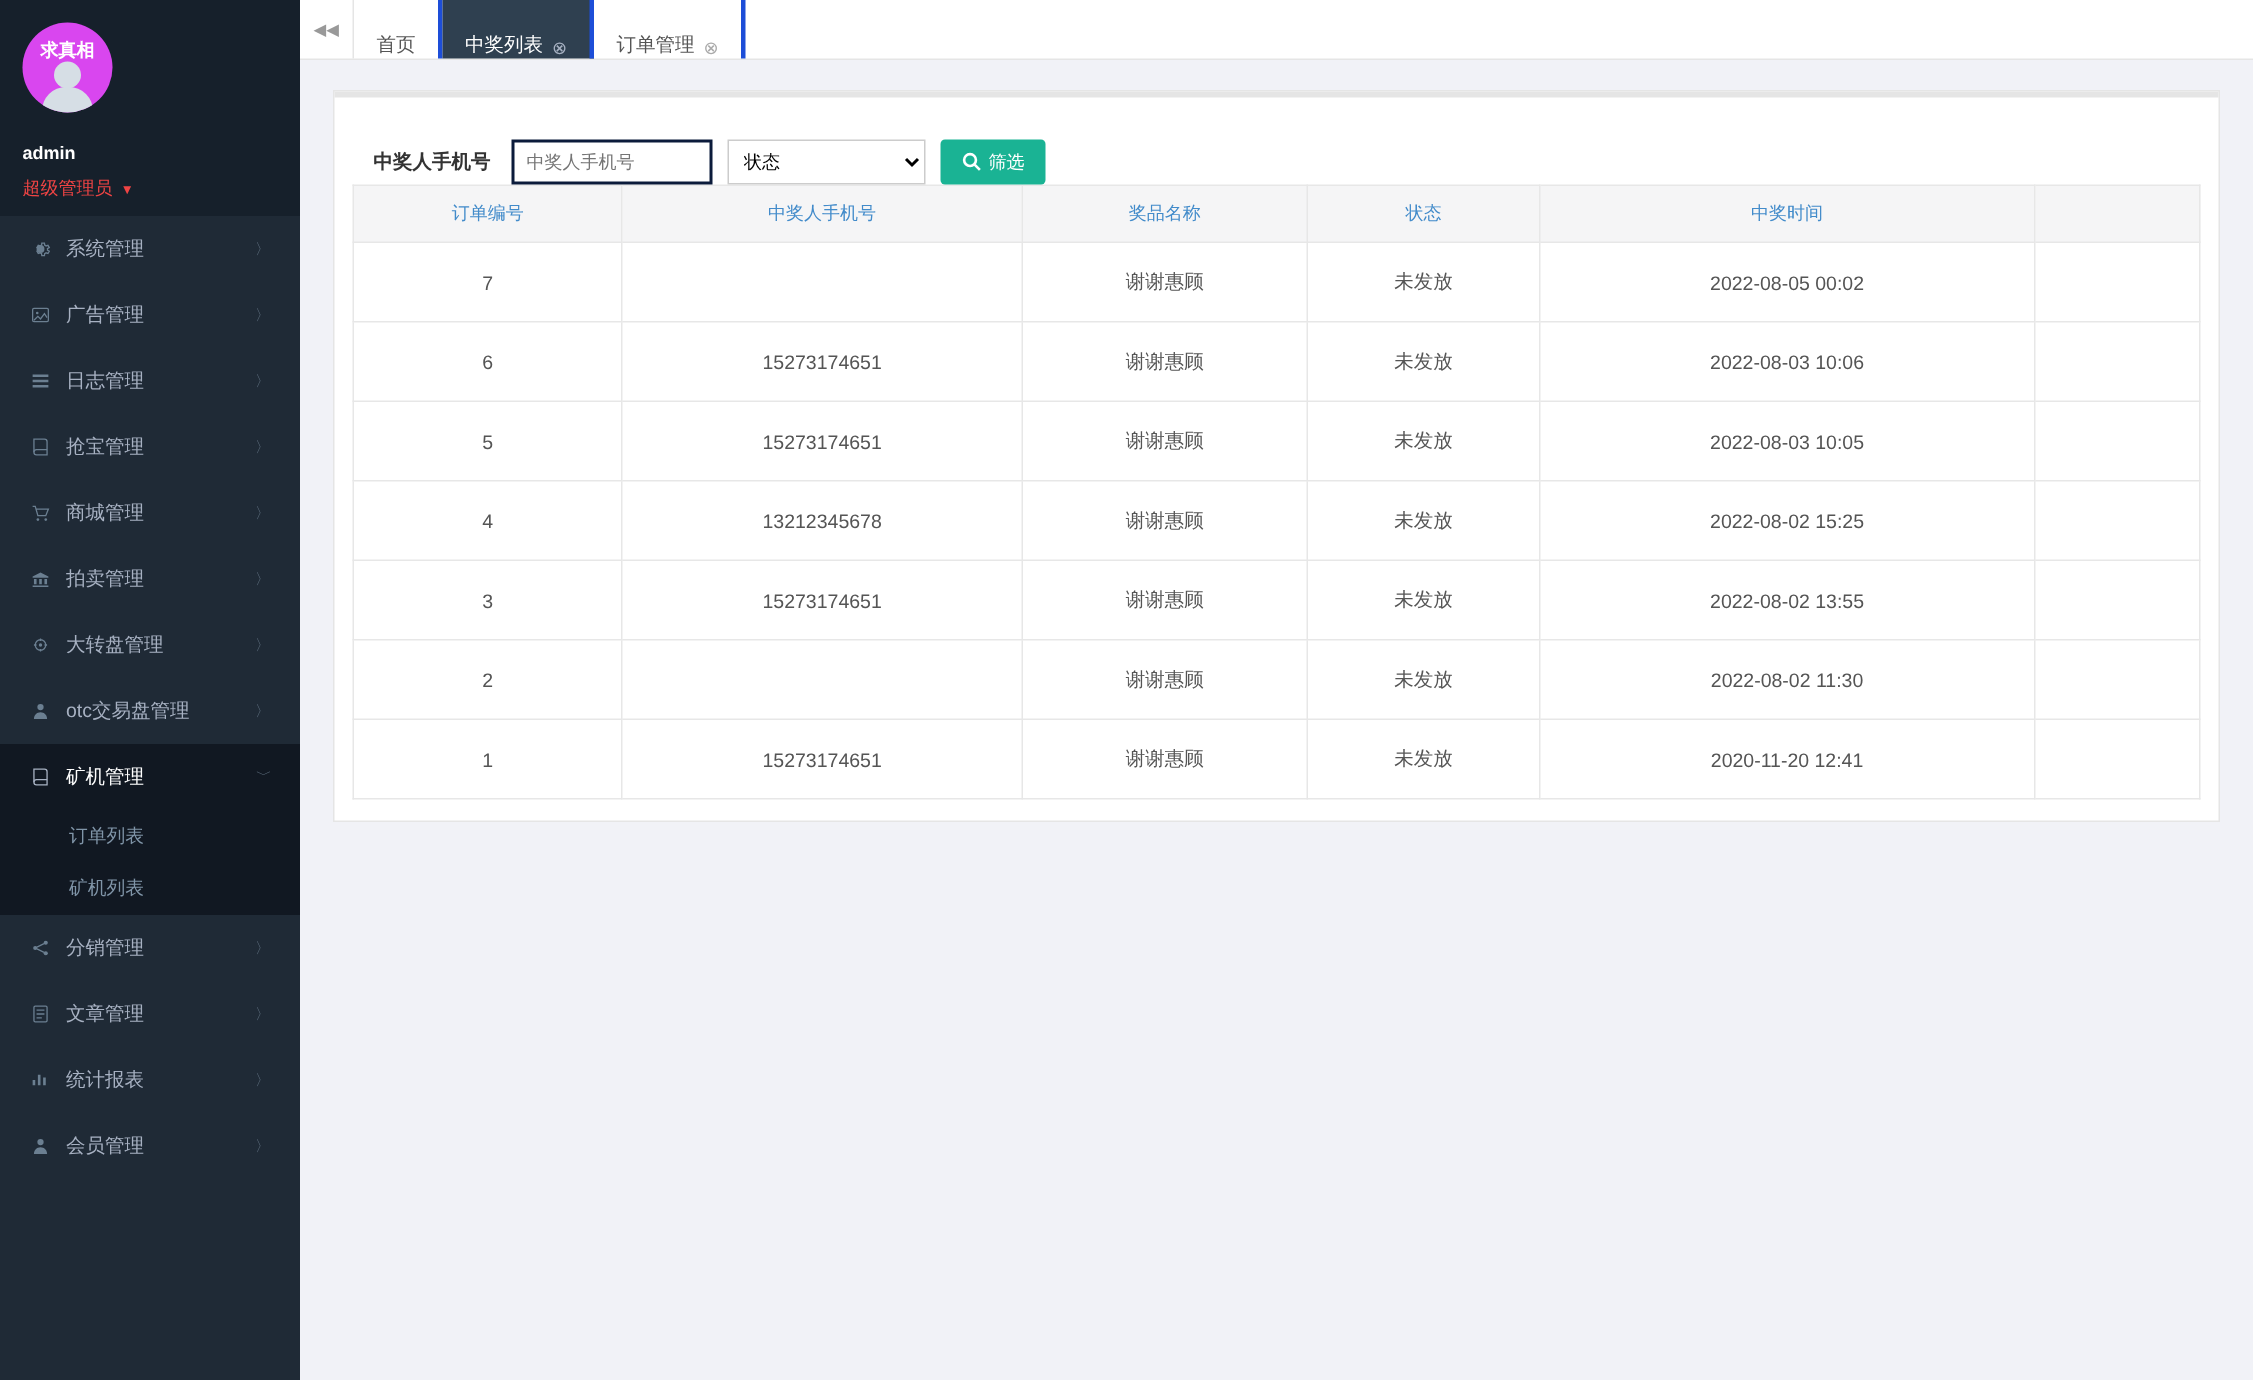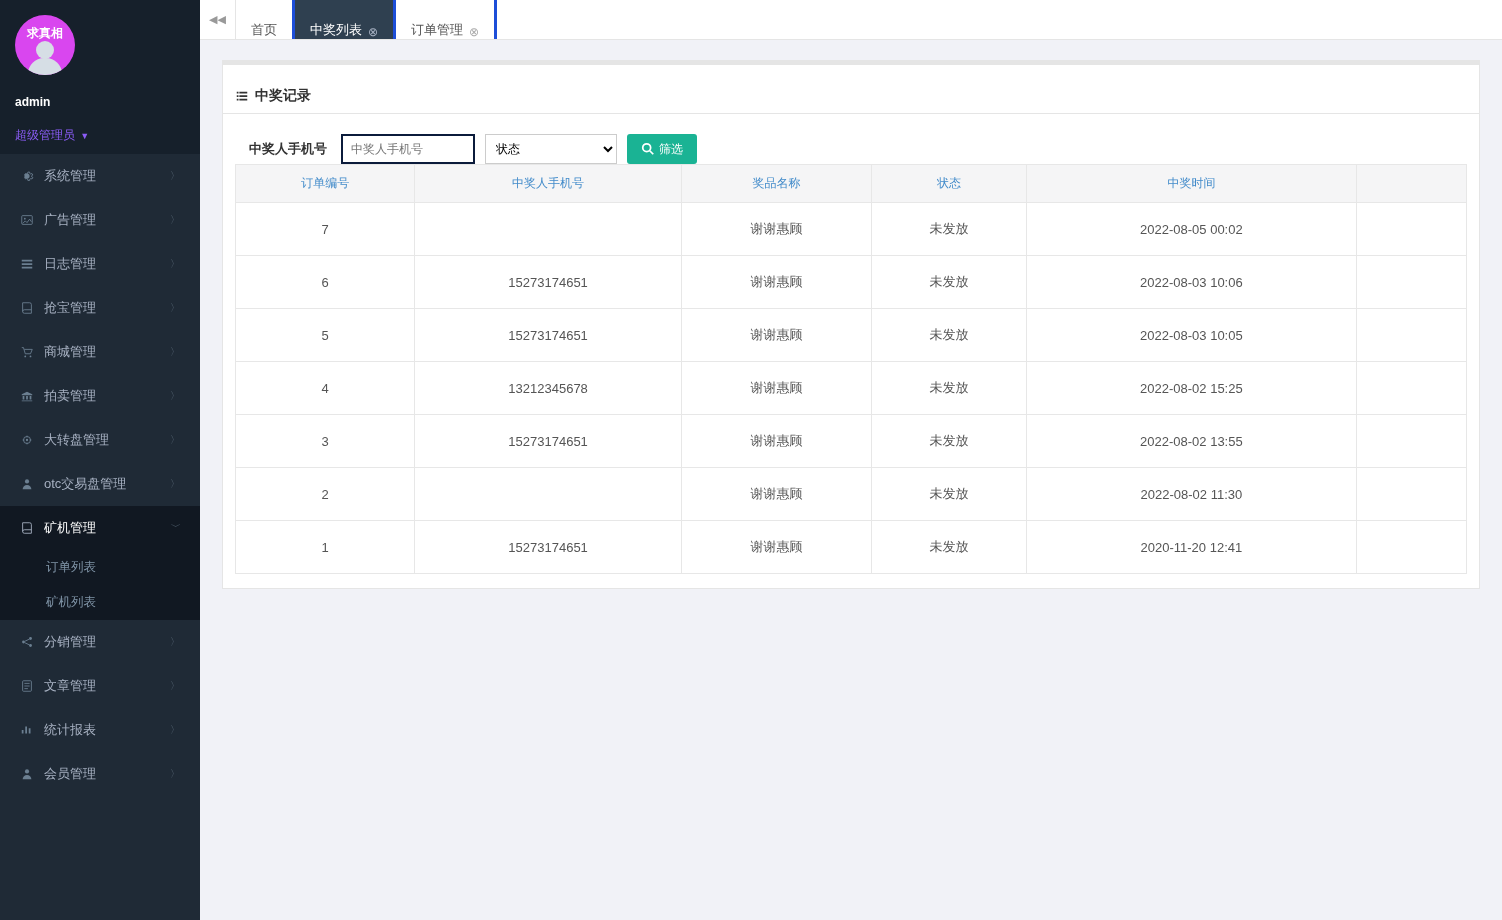--- a/index.html
+++ b/index.html
@@ -5,21 +5,21 @@
 * { box-sizing: border-box; margin: 0; padding: 0; }
 body { font-family: "Microsoft YaHei", Arial, sans-serif; font-size: 13px; color: #333; background: #f1f2f7; }
 
 .sidebar { position: fixed; left: 0; top: 0; width: 200px; height: 100%; background: #1f2a36; color: #a7b1c2; overflow-y: auto; }
 .sidebar .profile { padding: 15px 15px 10px 15px; background: #16202b; }
 .avatar { width: 60px; height: 60px; border-radius: 50%; background: #d946ef; display: flex; align-items: center; justify-content: center; position: relative; overflow: hidden; text-align: right; }
 .avatar .face { width: 18px; height: 18px; background: #d6dee5; border-radius: 50%; position: absolute; top: 26px; }
 .avatar .body { width: 34px; height: 20px; background: #d6dee5; border-radius: 16px 16px 0 0; position: absolute; bottom: -3px; }
 .avatar .txt { color: #fff; font-size: 12px; font-weight: bold; position: absolute; top: 10px; }
 .profile .uname { color: #fff; font-size: 12px; margin-top: 20px; font-weight: bold; }
-.profile .role { color: #8b5cf6; font-size: 12px; margin-top: 18px; }
+.profile .role { color: #ef4444; font-size: 12px; margin-top: 8px; }
 .profile .role .caret { font-size: 9px; margin-left: 2px; }
 
 .nav { list-style: none; }
 .nav li { position: relative; }
 .nav li a { display: flex; align-items: center; padding: 13px 20px 13px 18px; color: #a7b1c2; text-decoration: none; font-size: 13px; }
 .nav li.active > a { background: #111822; color: #fff; text-align: right; }
 .nav li a .micon { width: 18px; text-align: center; margin-right: 8px; font-size: 13px; color: #6b7f91; }
 .nav li.active > a .micon { color: #a7b1c2; }
 .nav li a .arrow { margin-left: auto; font-size: 10px; color: #5b6b7b; }
 .nav li.active > a .arrow { transform: rotate(90deg); }
@@ -235,28 +235,20 @@
         <div class="tab">
           <span>订单管理</span>
           <span class="close gray">⊗</span>
         </div>
       </div>
   </div>
 
   <div class="content">
     <div class="panel">
       <div class="panel-topline"></div>
-      <div class="panel-head">
-        <span class="list-icon">
-          <svg class="ic" viewBox="0 0 16 16">
-              <path fill="currentColor" d="M2 3h2v2H2zM5 3h9v2H5zM2 7h2v2H2zM5 7h9v2H5zM2 11h2v2H2zM5 11h9v2H5z"></path>
-            </svg>
-        </span>
-        <span>中奖记录</span>
-      </div>
       <div class="panel-body">
         <div class="filter-row">
           <label>中奖人手机号</label>
           <input type="text" placeholder="中奖人手机号" style="">
           <select>
             <option>状态</option>
           </select>
           <button class="btn-search">
             <span class="sicon">
               <svg class="ic" viewBox="0 0 16 16">

